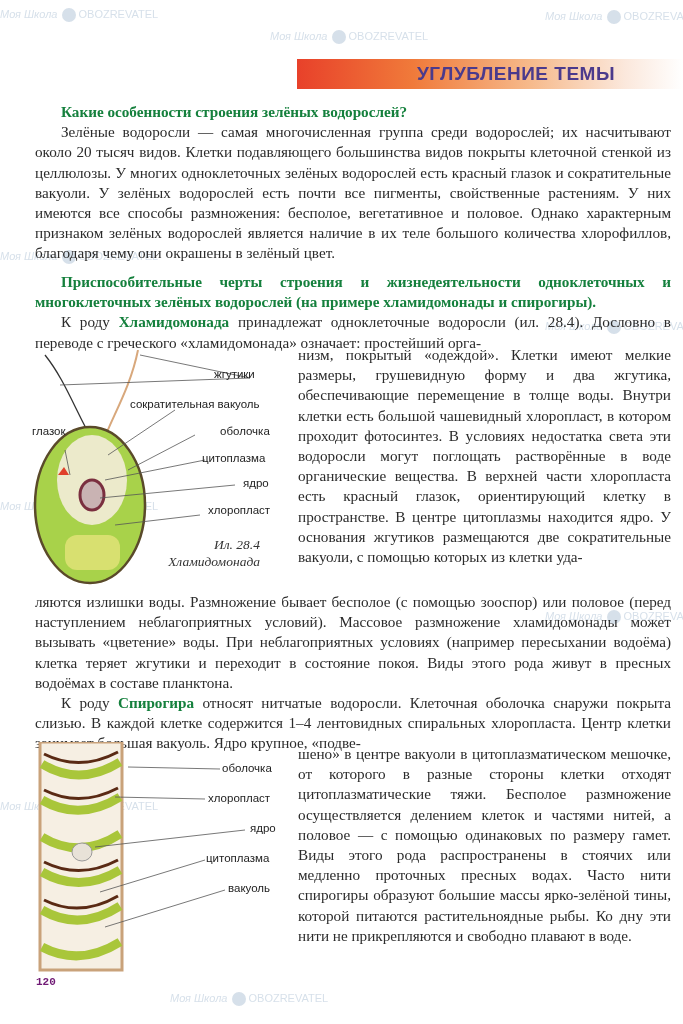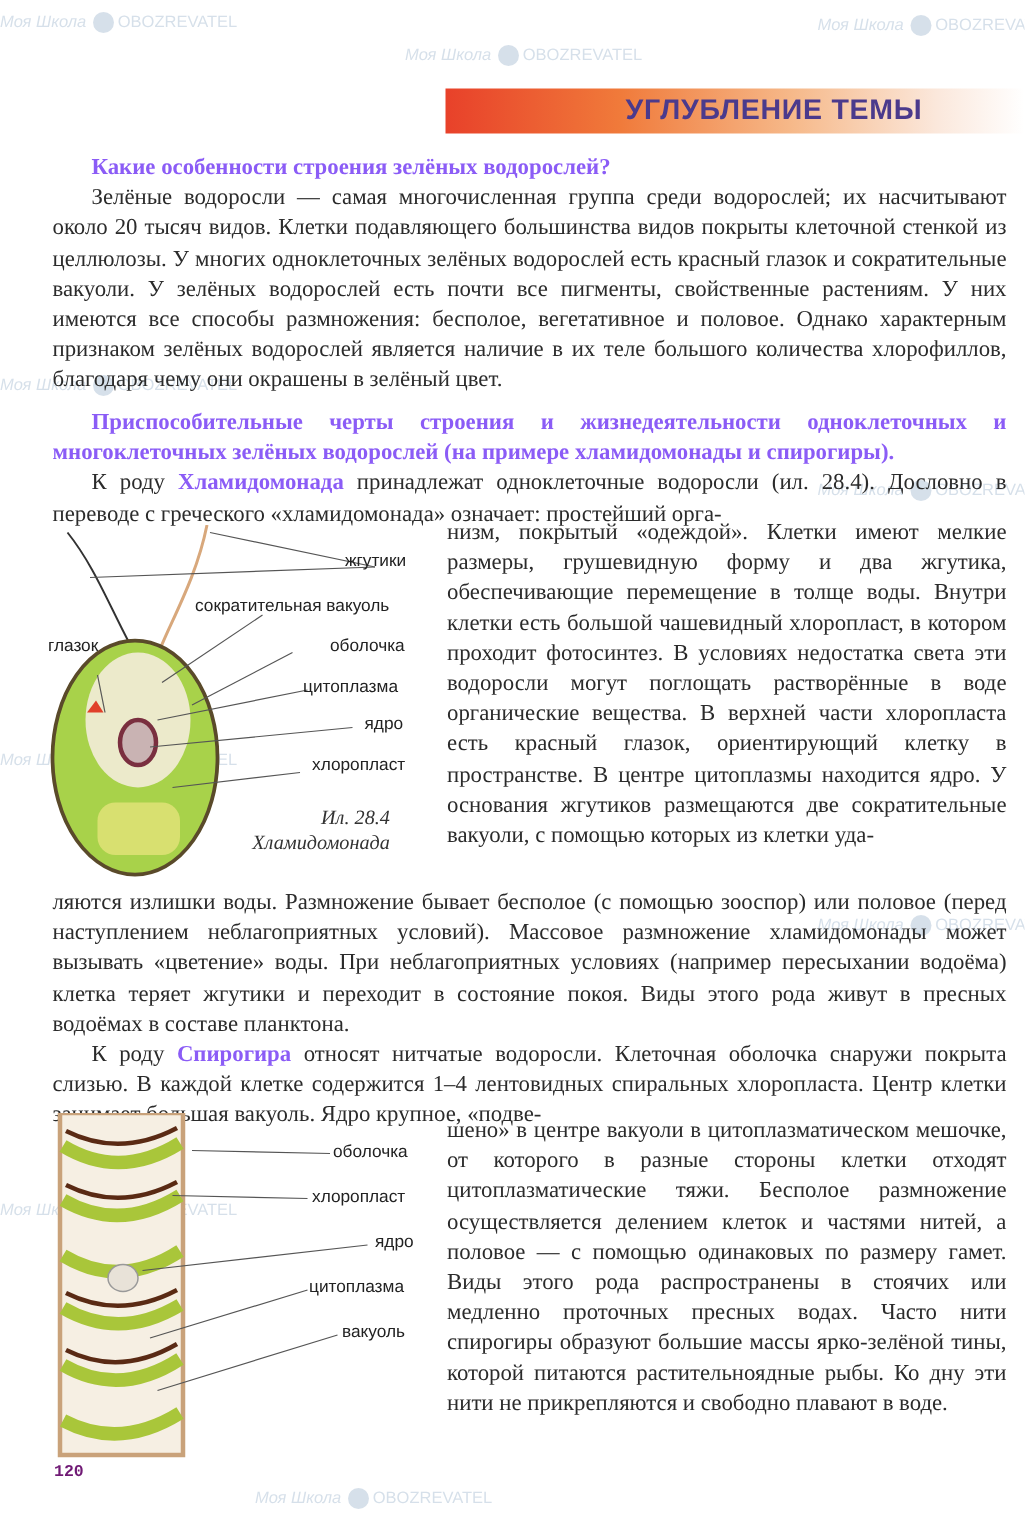--- a/index.html
+++ b/index.html
@@ -17,21 +17,21 @@
     position: absolute; left: 297px; top: 59px; width: 386px; height: 30px;
     background: linear-gradient(90deg, #e8412a 0%, #f07a3a 30%, #f6b98a 60%, #fbe8dc 85%, #ffffff 100%);
   }
   .banner-title {
     position: absolute; left: 120px; top: 4px; font-family: "Liberation Sans", sans-serif;
     font-weight: bold; font-size: 19px; color: #4b3a8c; letter-spacing: 0.5px;
   }
   .text { position: absolute; font-size: 15.2px; line-height: 20.2px; text-align: justify; }
   .text p { margin: 0; }
   .text .ind { text-indent: 26px; }
-  .text b { color: #8b5cf6; }
+  .text b { color: #15803d; }
   .full { left: 35px; width: 636px; }
   .right { left: 298px; width: 373px; }
   .lbl { position: absolute; font-family: "Liberation Sans", sans-serif; font-size: 11.5px; color: #222; white-space: nowrap; }
   .cap { position: absolute; font-family: "Liberation Serif", serif; font-style: italic; font-size: 13.5px; color: #333; text-align: center; line-height: 17px; }
   .pagenum { position: absolute; left: 36px; top: 976px; font-family: Liberation Mono, monospace; font-weight: bold; font-size: 11px; color: #701a75; }
 </style>
 </head>
 <body>
 
 <div class="wm" style="left:0;top:8px;"><span class="ms">Моя Школа</span><span class="dot"></span><span>OBOZREVATEL</span></div>
@@ -69,21 +69,21 @@
     <path d="M38 125 l6 -8 l5 8 z" fill="#e0402a"></path>
     <line x1="40" y1="35" x2="230" y2="28" stroke="#555" stroke-width="0.8"></line>
     <line x1="120" y1="5" x2="230" y2="28" stroke="#555" stroke-width="0.8"></line>
     <line x1="88" y1="105" x2="155" y2="60" stroke="#555" stroke-width="0.8"></line>
     <line x1="45" y1="100" x2="50" y2="125" stroke="#555" stroke-width="0.8"></line>
     <line x1="108" y1="120" x2="175" y2="85" stroke="#555" stroke-width="0.8"></line>
     <line x1="85" y1="130" x2="185" y2="110" stroke="#555" stroke-width="0.8"></line>
     <line x1="80" y1="148" x2="215" y2="135" stroke="#555" stroke-width="0.8"></line>
     <line x1="95" y1="175" x2="180" y2="165" stroke="#555" stroke-width="0.8"></line>
   </svg>
-  <span class="lbl" style="left:210px;top:18px;">жгутики</span>
+  <span class="lbl" style="left:194px;top:18px;">жгутики</span>
   <span class="lbl" style="left:110px;top:48px;">сократительная вакуоль</span>
   <span class="lbl" style="left:12px;top:75px;">глазок</span>
   <span class="lbl" style="left:200px;top:75px;">оболочка</span>
   <span class="lbl" style="left:182px;top:102px;">цитоплазма</span>
   <span class="lbl" style="left:223px;top:127px;">ядро</span>
   <span class="lbl" style="left:188px;top:154px;">хлоропласт</span>
   <div class="cap" style="left:120px;top:186px;width:120px;text-align:right;">
     <div>Ил. 28.4</div>
     <div>Хламидомонада</div>
   </div>

